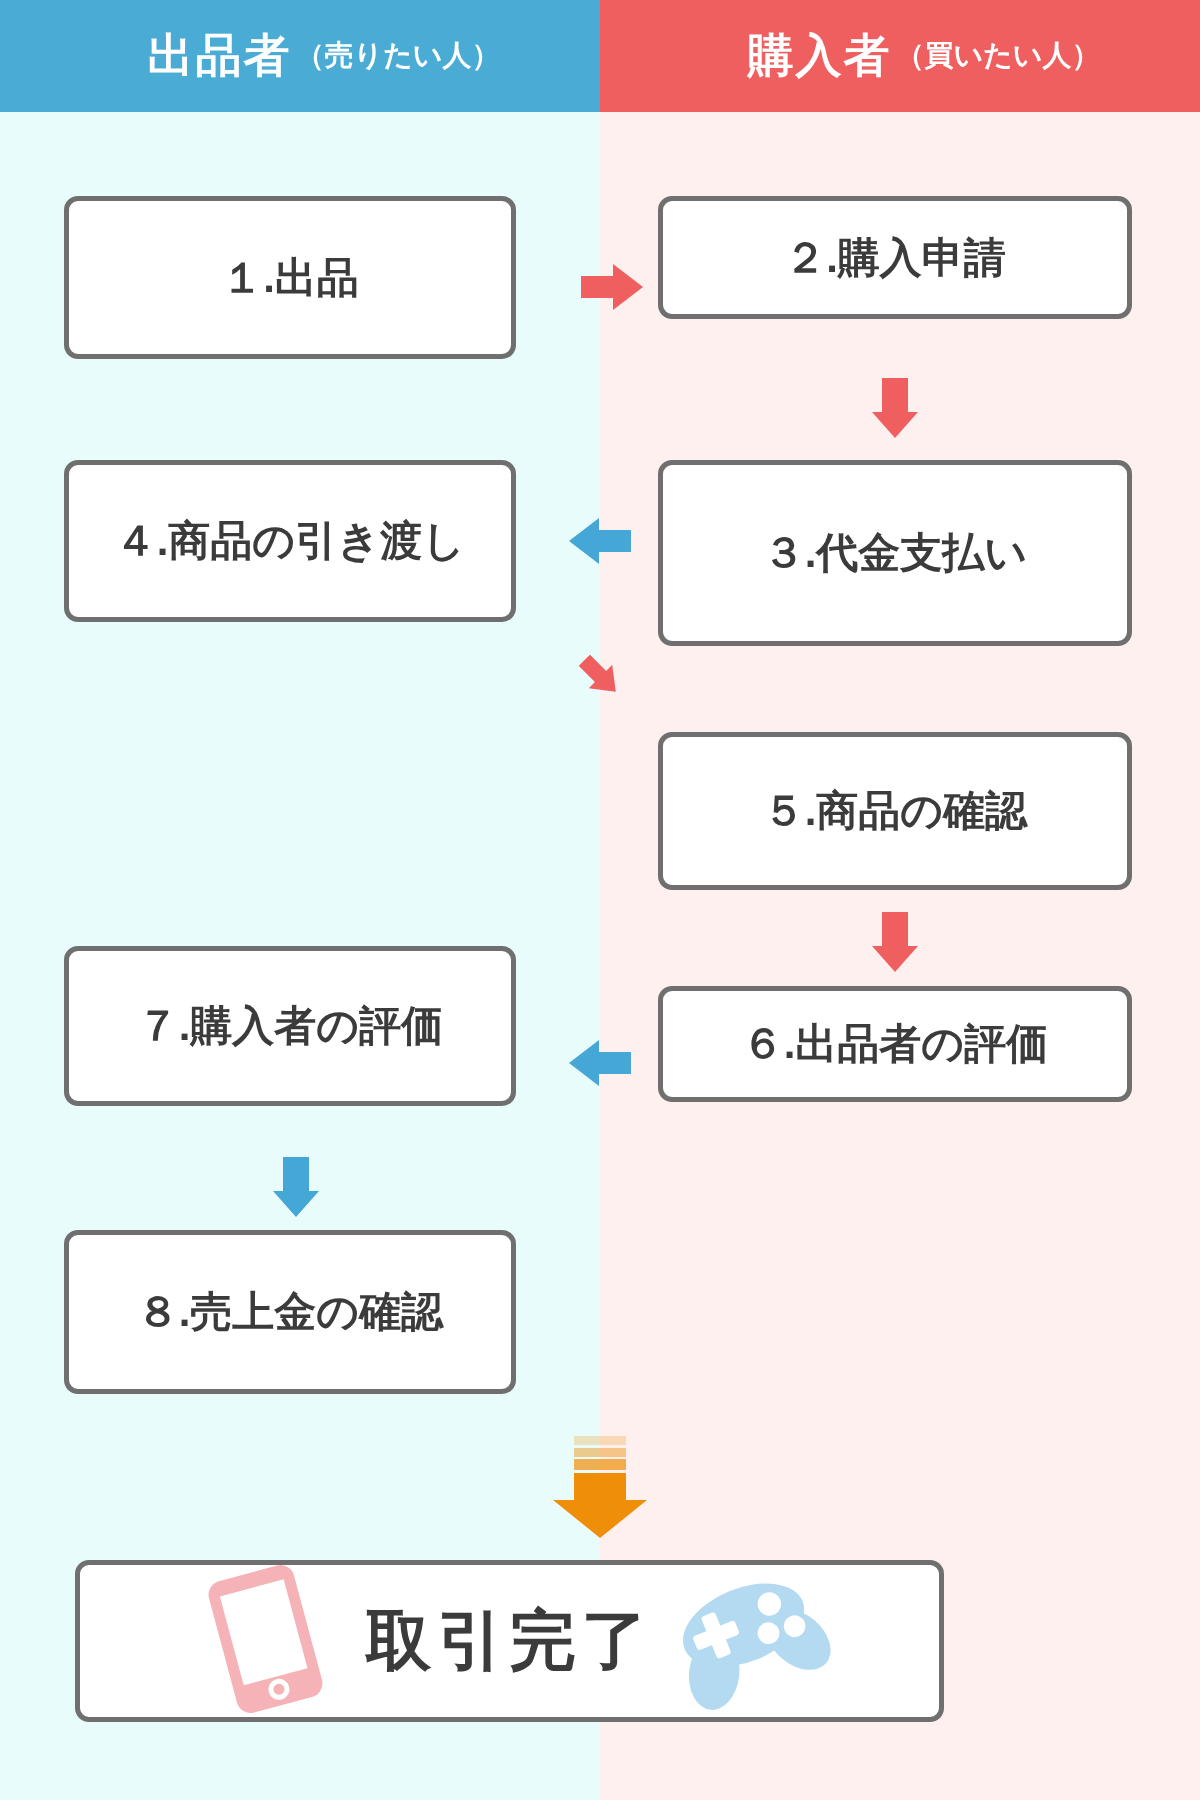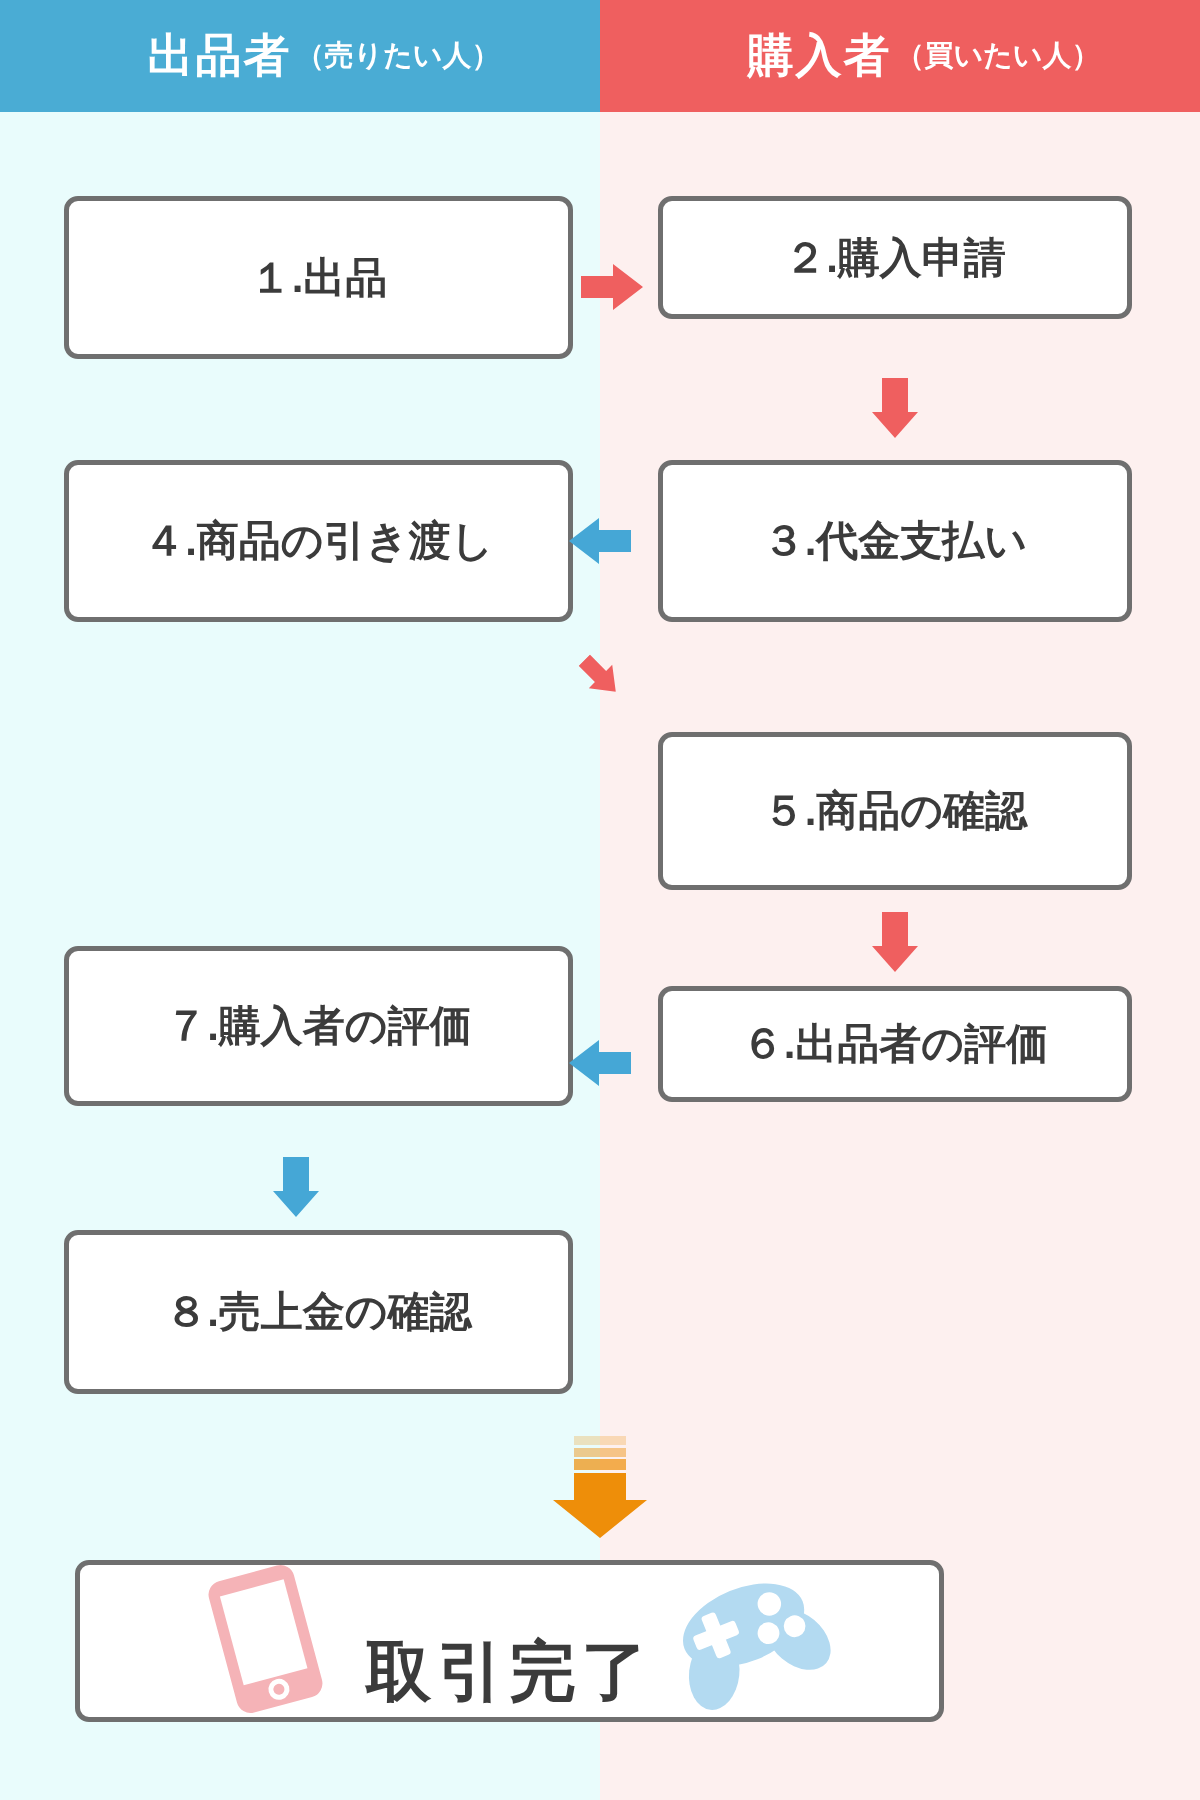--- a/index.html
+++ b/index.html
@@ -16,25 +16,25 @@
                  display:flex; align-items:center; justify-content:center; color:#fff;padding-left:24px; }
   .header-half.seller { left:0; background:#4aacd4; }
   .header-half.buyer  { left:600px; background:#ef5f5f; }
   .header-title { font-size:46px; font-weight:800; letter-spacing:2px; }
   .header-note  { font-size:29px; font-weight:800; margin-left:4px; }
 
   
   .box { position:absolute; background:#fff; border:5px solid #6f6f6f; border-radius:14px;
          box-sizing:border-box; display:flex; align-items:center; justify-content:center;
          font-size:42px; font-weight:800; color:#3b3b3b; }
-  .box.left  { left:64px;  width:509px;text-align:center; }
+  .box.left  { left:64px;  width:452px;text-align:center; }
   .box.right { left:658px; width:474px; }
   #box1 { top:196px;  height:163px; }
   #box2 { top:196px;  height:123px; }
-  #box3 { top:460px;  height:162px; }
+  #box3 { top:460px;  height:186px; }
   #box4 { top:460px;  height:162px; }
   #box5 { top:732px;  height:158px; }
   #box6 { top:986px;  height:116px; }
   #box7 { top:946px;  height:160px; }
   #box8 { top:1230px; height:164px; }
 
   
   .arrow { position:absolute; }
   .fill-red    { fill:#ef5f5f; }
   .fill-blue   { fill:#45a7d6; }
@@ -44,21 +44,21 @@
   #arrow34 { left:569px; top:516px; transform:scaleX(-1); }
   #arrow45 { left:569px; top:651px; transform:rotate(45deg) scale(0.72); }
   #arrow56 { left:872px; top:912px; }
   #arrow67 { left:569px; top:1038px; transform:scaleX(-1); }
   #arrow78 { left:273px; top:1157px; }
   #arrowFinal { left:553px; top:1436px; }
 
   
   .final-box { position:absolute; left:75px; top:1560px; width:869px; height:162px;
                background:#fff; border:5px solid #6f6f6f; border-radius:14px; box-sizing:border-box;
-               display:flex; align-items:flex-end; justify-content:center; }
+               display:flex; align-items:center; justify-content:center; }
   .final-title { font-size:66px; font-weight:800; color:#3b3b3b; letter-spacing:6px; }
   .phone-wrap   { position:absolute; left:140px; top:50%; transform:translateY(-50%) rotate(-15deg); }
   .gamepad-wrap { position:absolute; right:105px; top:50%; transform:translateY(-50%) rotate(-22deg); }
 </style>
 </head>
 <body>
 
 <div class="canvas">
 
   <div class="col-bg seller"></div>

